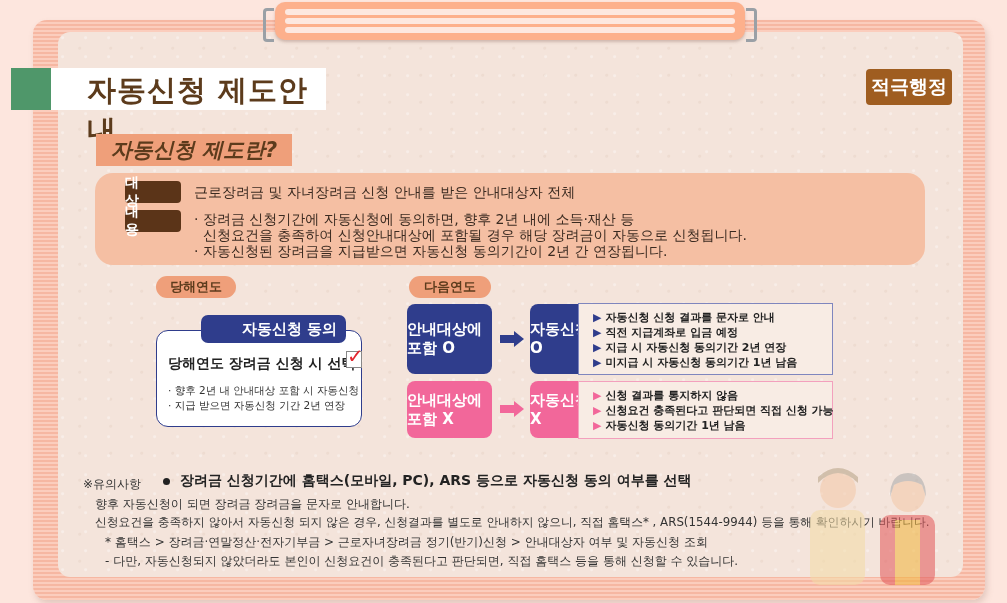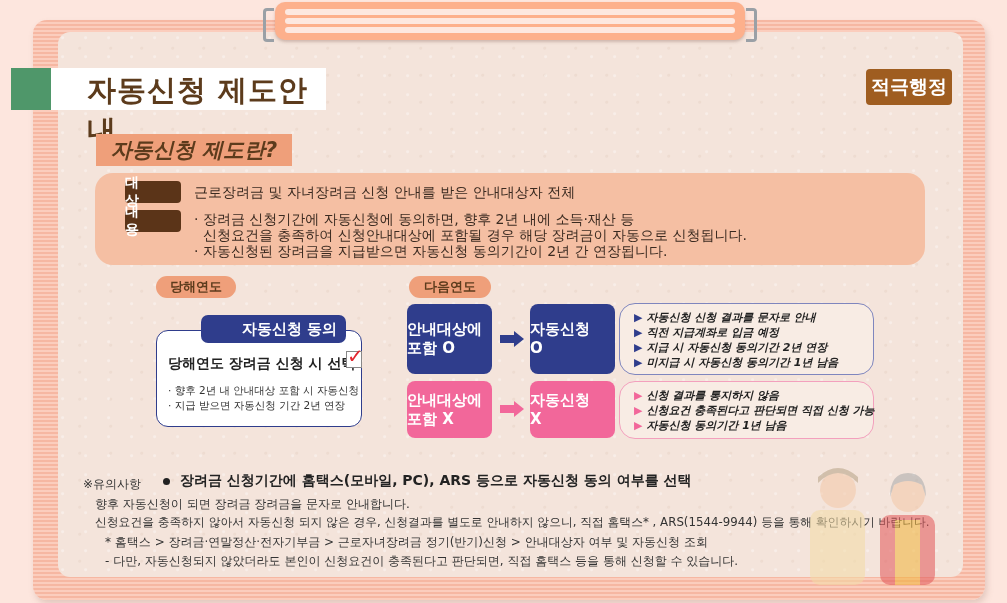--- a/index.html
+++ b/index.html
@@ -80,21 +80,21 @@
   .consent-note { position:absolute; left:168px; font-size:10.5px; color:#333; }
 
   .flow-box {
     position:absolute; border-radius:8px; color:#fff; font-size:15px; font-weight:bold;
     display:flex; flex-direction:column; align-items:flex-start; justify-content:center; line-height:19px; text-align:center;
   }
   .flow-box.blue { background:#2f3d8c; }
   .flow-box.pink { background:#f2679a; }
   .arrow { position:absolute; width:24px; height:16px; }
   .result-box {
-    position:absolute; left:619px; width:253px; border-radius:16px; background:#f8ece4;font-style:italic;
+    position:absolute; left:578px; width:253px; border-radius:0; background:#f8ece4;
   }
   .result-box.blue { border:1.5px solid #7f86be; }
   .result-box.pink { border:1.5px solid #f3a0bd; }
   .result-item { position:absolute; left:14px; font-size:11px; font-weight:bold; color:#222; white-space:nowrap; }
   .result-item .tri { display:inline-block; margin-right:4px; font-size:11px; }
 
   .bullet-line { position:absolute; left:163px; top:448px; font-size:14px; font-weight:bold; color:#222;margin-top:24px; }
   .bullet-line .dot { display:inline-block; width:7px; height:7px; border-radius:50%; background:#222; margin-right:10px; vertical-align:middle; }
 
   .notes { position:absolute; font-size:12px; color:#333; white-space:nowrap; }

